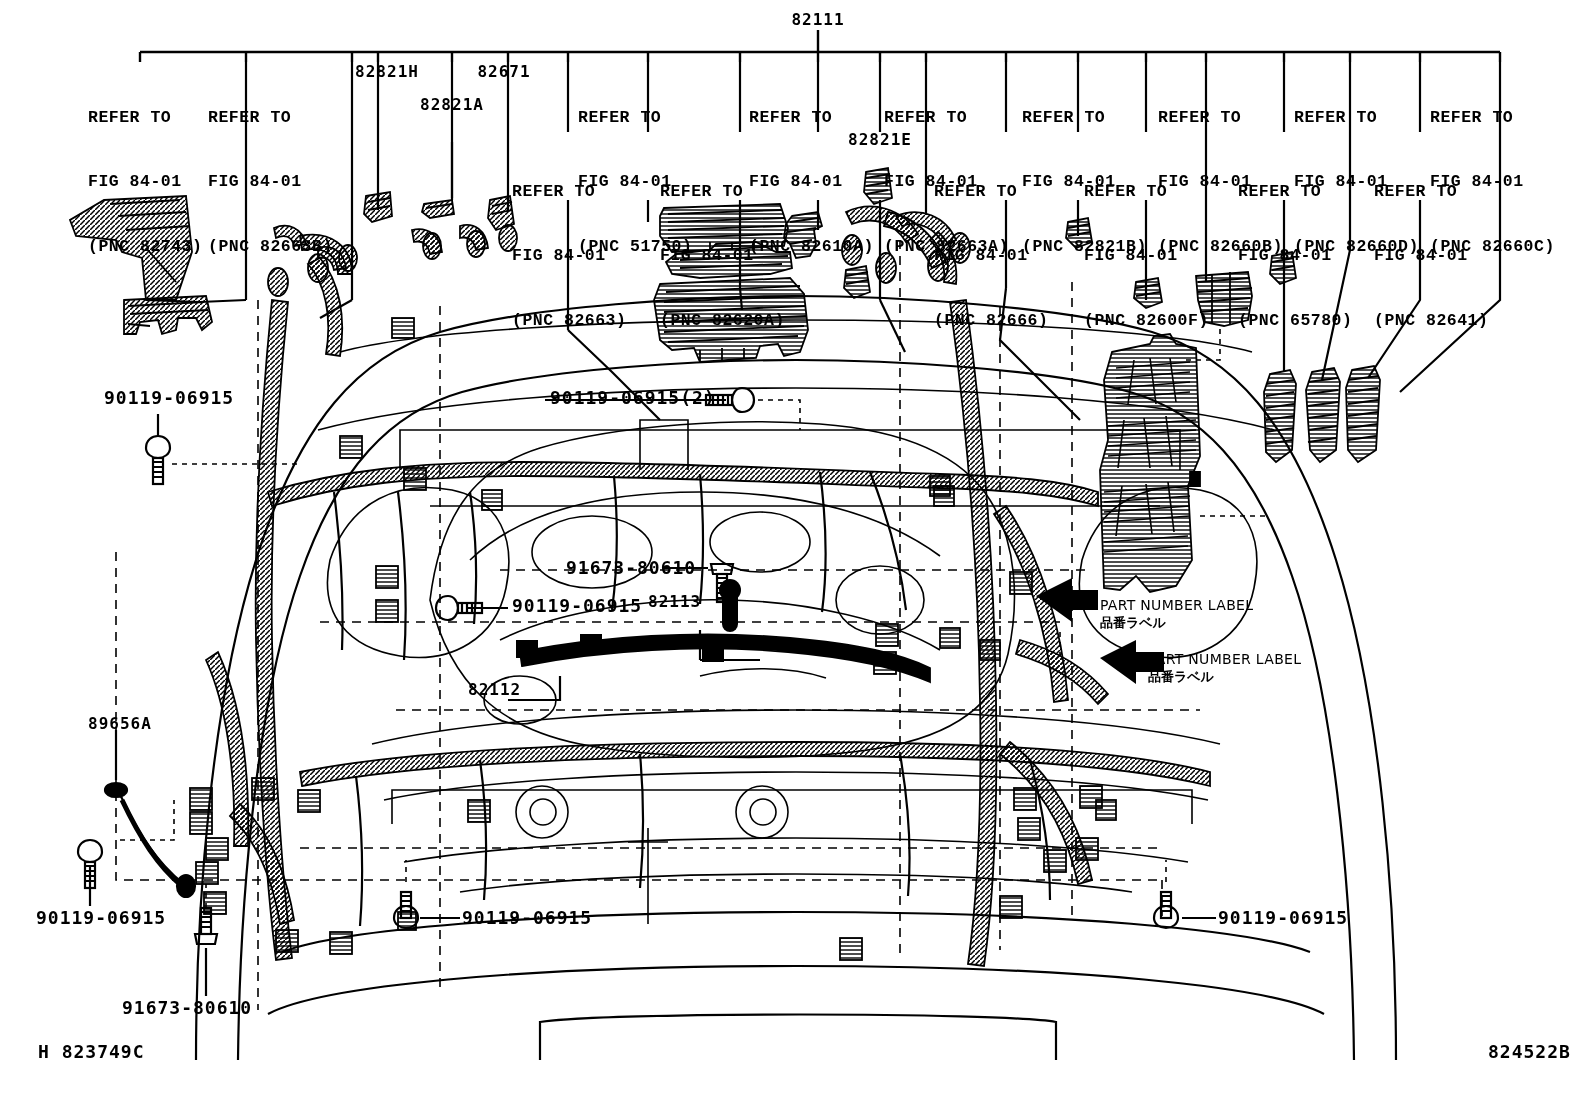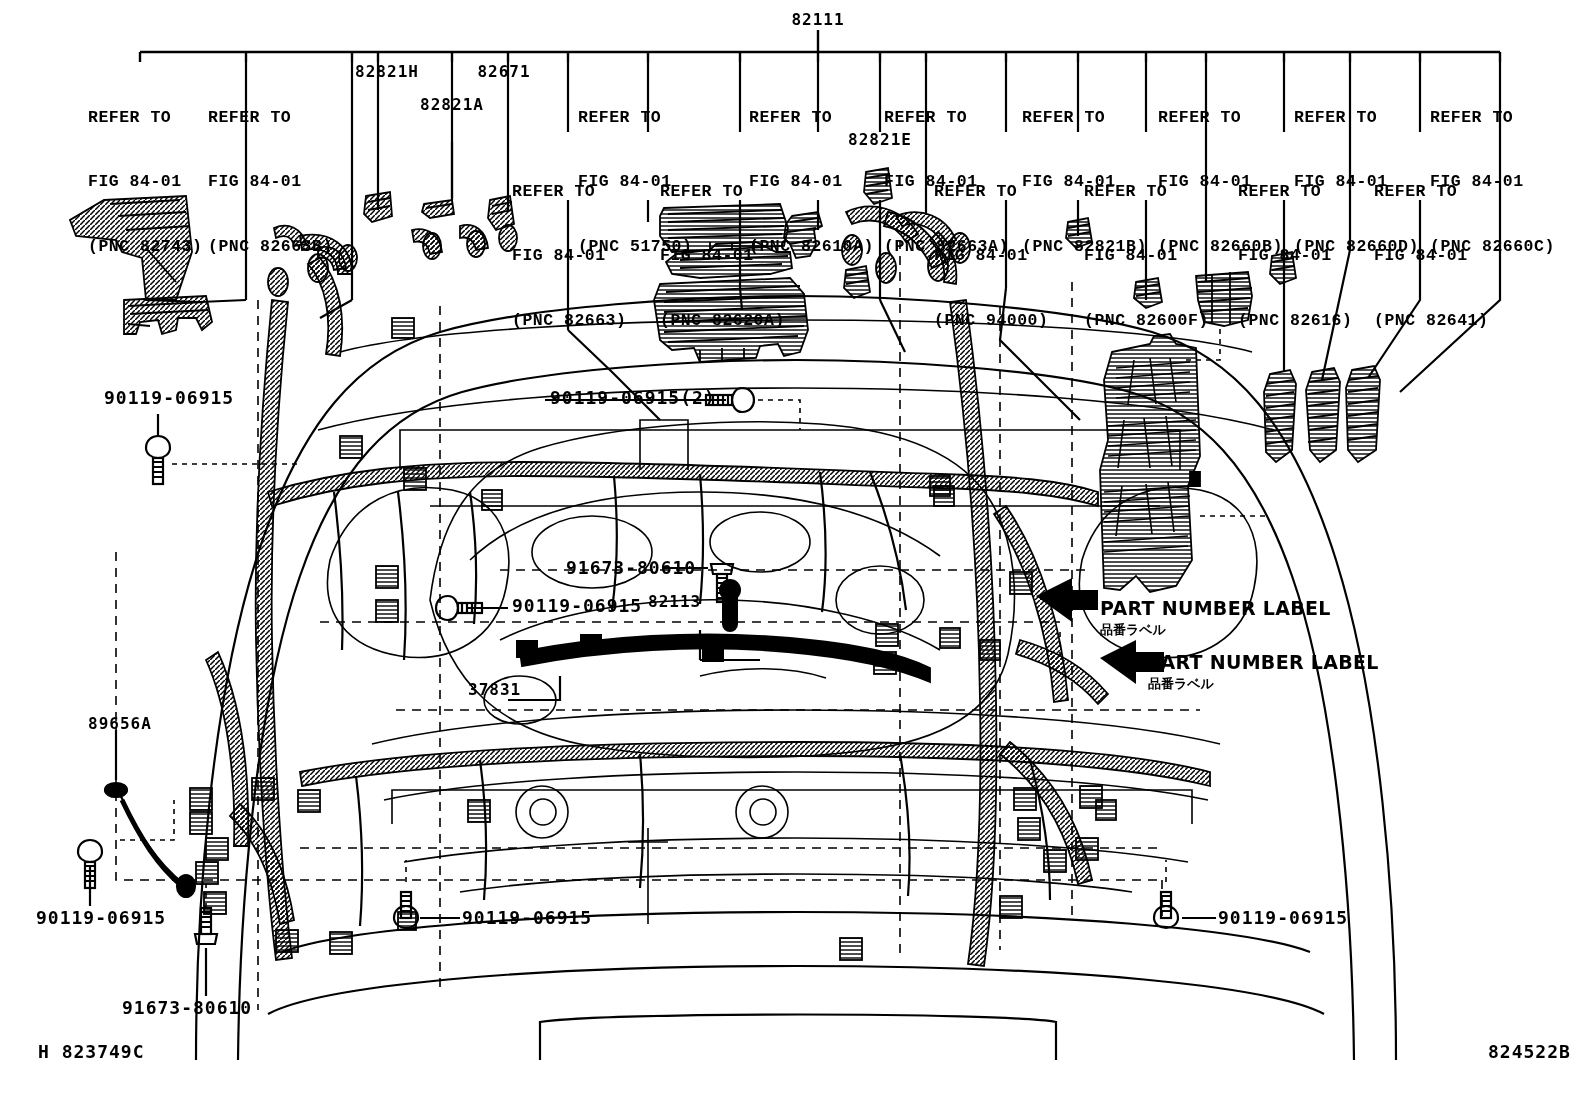--- a/index.html
+++ b/index.html
@@ -5,21 +5,21 @@
   html,body{margin:0;padding:0;background:#fff;}
   body{width:1592px;height:1099px;position:relative;overflow:hidden;
        font-family:"DejaVu Sans Mono","Liberation Mono",monospace;color:#000;}
   #stage{position:absolute;left:0;top:0;width:1592px;height:1099px;}
 
   
   .lbl{position:absolute;font-weight:bold;letter-spacing:.5px;white-space:pre;line-height:1.30;}
   .lbl.sm{font-size:16.5px;font-family:Liberation Mono, monospace;}
   .lbl.pn{font-size:16px;letter-spacing:1px;}
   .lbl.code{font-size:18px;letter-spacing:1px;}
-  .lbl.plain{font-family:"DejaVu Sans","Liberation Sans",sans-serif;font-size:19px;font-weight:bold;letter-spacing:.3px;}
+  .lbl.plain{font-family:"DejaVu Sans","Liberation Sans",sans-serif;font-size:14px;font-weight:normal;letter-spacing:.3px;}
   .lbl.jp{font-family:"DejaVu Sans","Liberation Sans",sans-serif;font-size:13px;font-weight:bold;letter-spacing:0;}
   .ctr{text-align:center;transform:translateX(-50%);}
 
   svg{position:absolute;left:0;top:0;overflow:visible;}
   .st{fill:none;stroke:#000;stroke-width:1.6;}
   .st2{fill:none;stroke:#000;stroke-width:2.2;}
   .dash{stroke-dasharray:9 7;}
   .dash2{stroke-dasharray:5 5;}
   .hatch{fill:url(#hatchP);stroke:#000;stroke-width:1.8;}
   .hatchv{fill:url(#hatchV);stroke:#000;stroke-width:1.8;}
@@ -637,52 +637,52 @@
     <div>REFER TO</div>
     <div>FIG 84-01</div>
     <div>(PNC 82620A)</div>
   </div>
 
   <div class="lbl pn ctr" style="left:880px;top:130px;text-align:center;">82821E</div>
 
   <div class="lbl sm" style="left:934px;top:138px;">
     <div>REFER TO</div>
     <div>FIG 84-01</div>
-    <div>(PNC 94000)</div>
+    <div>(PNC 82666)</div>
   </div>
 
   <div class="lbl sm" style="left:1084px;top:138px;">
     <div>REFER TO</div>
     <div>FIG 84-01</div>
     <div>(PNC 82600F)</div>
   </div>
 
   <div class="lbl sm" style="left:1238px;top:138px;">
     <div>REFER TO</div>
     <div>FIG 84-01</div>
-    <div>(PNC 82616)</div>
+    <div>(PNC 65780)</div>
   </div>
 
   <div class="lbl sm" style="left:1374px;top:138px;">
     <div>REFER TO</div>
     <div>FIG 84-01</div>
     <div>(PNC 82641)</div>
   </div>
 
   <div class="lbl code" style="left:104px;top:386px;">90119-06915</div>
 
   <div class="lbl code" style="left:550px;top:386px;">90119-06915(2)</div>
 
   <div class="lbl code" style="left:566px;top:556px;">91673-80610</div>
 
   <div class="lbl code" style="left:512px;top:594px;">90119-06915</div>
 
   <div class="lbl pn" style="left:648px;top:592px;">82113</div>
 
-  <div class="lbl pn" style="left:468px;top:680px;">37831</div>
+  <div class="lbl pn" style="left:468px;top:680px;">82112</div>
 
   <div class="lbl pn" style="left:88px;top:714px;">89656A</div>
 
   <div class="lbl code" style="left:36px;top:906px;">90119-06915</div>
 
   <div class="lbl code" style="left:122px;top:996px;">91673-80610</div>
 
   <div class="lbl code" style="left:462px;top:906px;">90119-06915</div>
 
   <div class="lbl code" style="left:1218px;top:906px;">90119-06915</div>

